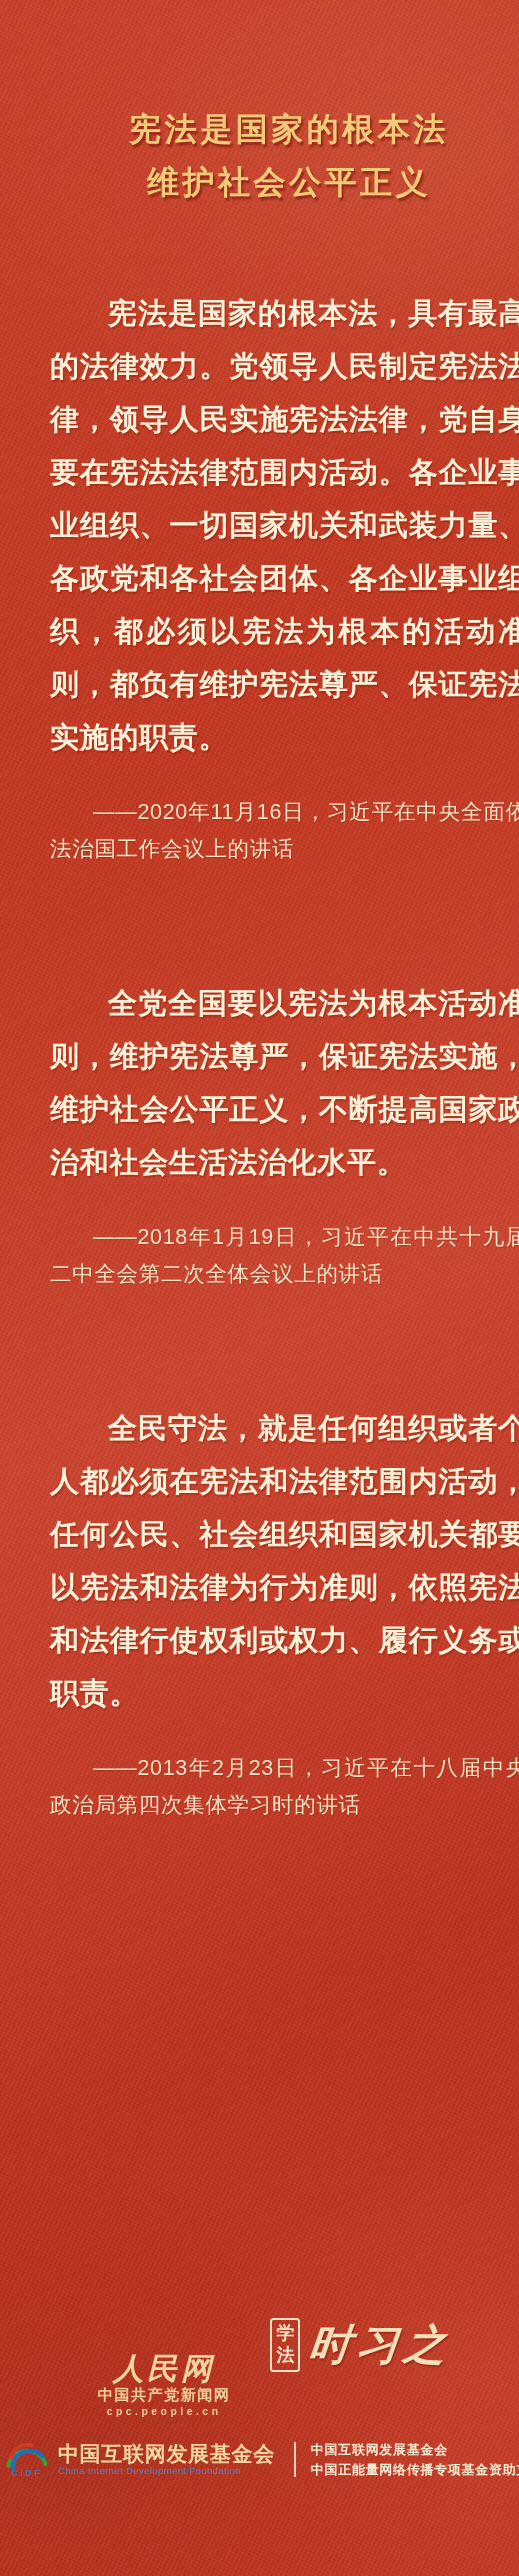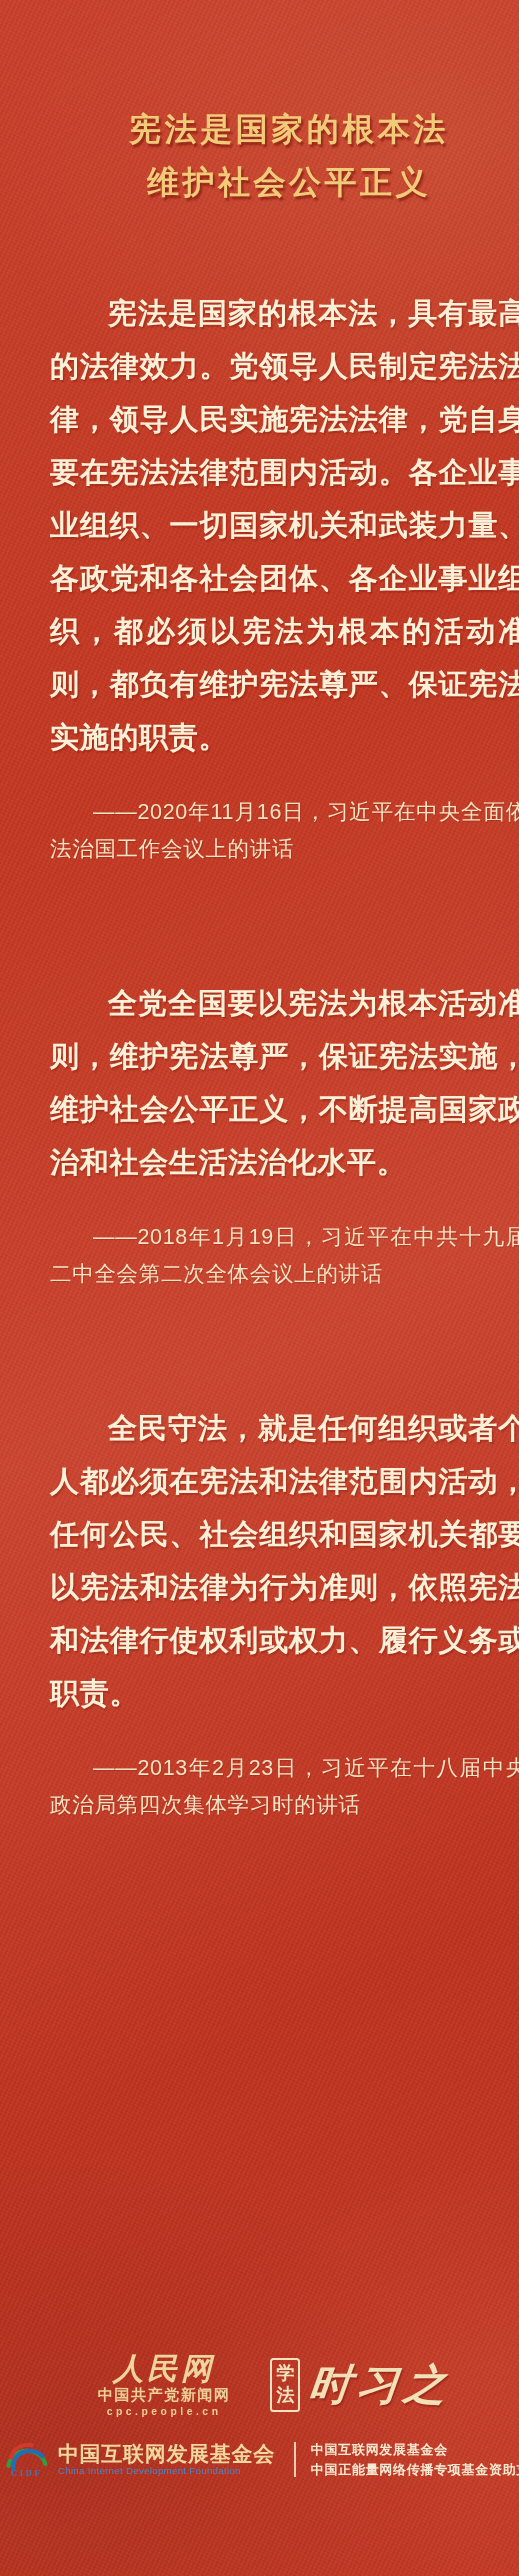--- a/index.html
+++ b/index.html
@@ -76,21 +76,21 @@
     left: 0; right: 0;
     bottom: 97px;
     z-index: 2;
   }
   .brand-row {
     display: flex;
     justify-content: center;
     align-items: flex-start;
     gap: 40px;
   }
-  .people-logo { text-align: center; color: #eccf96; }
+  .people-logo { text-align: center; color: #eccf96; margin-top: 40px; }
   .people-script {
     font-family: "Liberation Serif", serif;
     font-style: italic;
     font-weight: 700;
     font-size: 30.5px;
     line-height: 32px;
     letter-spacing: 3.5px;
     color: #efd49c;
   }
   .people-site {
@@ -135,21 +135,20 @@
     align-items: center;
     gap: 9.7px;
   }
   .cidf-logo { display: flex; flex-direction: column; align-items: center; }
   .cidf-acronym {
     color: #3c78c0;
     font-size: 8.3px;
     font-weight: 700;
     letter-spacing: 2.8px;
     margin-top: -2.8px;
-    font-family: Liberation Serif, serif;
   }
   .cidf-text { margin-right: 4.2px; }
   .cidf-cn {
     color: #f0d79e;
     font-size: 21px;
     font-weight: 700;
     letter-spacing: 0.7px;
     line-height: 23.6px;
   }
   .cidf-en {

